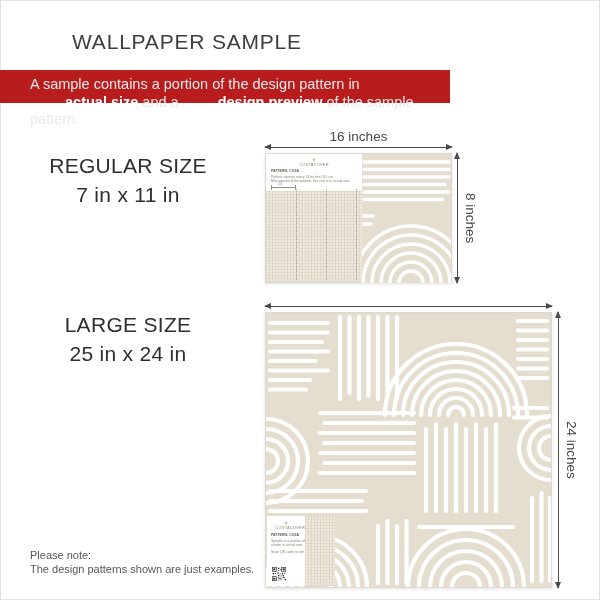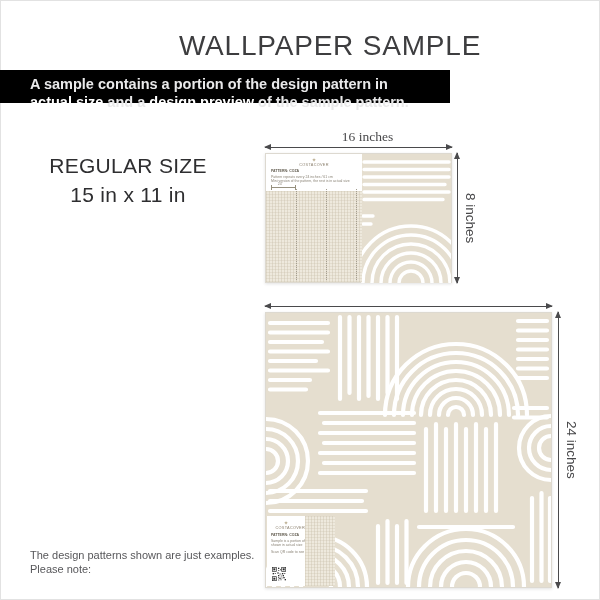--- a/index.html
+++ b/index.html
@@ -5,30 +5,29 @@
   html,body { margin:0; padding:0; background:#fff; }
   * { box-sizing:border-box; }
   .canvas {
     position:relative; width:600px; height:600px; background:#ffffff;
     font-family:"Liberation Sans", sans-serif; overflow:hidden;
     box-shadow: inset 0 0 0 1px #e2e2e2;
   }
 
   
   .page-title {
-    position:absolute; top:30px; left:60px; right:0; text-align:center;
-    font-size:28px; letter-spacing:.8px; color:#3d3d3f; font-weight:500;
+    position:absolute; top:30px; left:72px; right:0; text-align:left;
+    font-size:21px; letter-spacing:.8px; color:#3d3d3f; font-weight:500;
   }
   .banner {
     position:absolute; top:70px; left:0; width:450px; height:33px;
-    background:#000000; color:#e9e9ea; font-size:14.5px; line-height:17.5px;
+    background:#b91c1c; color:#e9e9ea; font-size:14.5px; line-height:17.5px;
     padding:6px 0 0 30px;
-    font-weight:bold;
-  }
-  .banner b { color:#ffffff; }
+  }
+  .banner b { color:#ffffff;margin-left:35px; }
 
   
   .size-label {
     position:absolute; right:357px; width:230px; text-align:center;
     color:#2e2e30; font-size:21px; line-height:29px; letter-spacing:.3px;
   }
 
   
   .dim-h-label { position:absolute; text-align:center; font-size:13.5px; color:#48484a; }
   .dim-v-label { position:absolute; writing-mode:vertical-rl; text-align:center; font-size:13.5px; color:#48484a; }
@@ -86,24 +85,24 @@
 
   <div class="page-title">WALLPAPER SAMPLE</div>
 
   <div class="banner">
     <div><span>A sample contains a portion of the design pattern in</span></div>
     <div><b>actual size</b><span> and a </span><b>design preview</b><span> of the sample pattern.</span></div>
   </div>
 
   <div class="size-label" style="top:151px;">
     <div>REGULAR SIZE</div>
-    <div>15 in x 11 in</div>
-  </div>
-
-  <div class="dim-h-label" style="left:274px; width:187px; top:129px;font-family:Liberation Serif, serif;">16 inches</div>
+    <div>7 in x 11 in</div>
+  </div>
+
+  <div class="dim-h-label" style="left:265px; width:187px; top:129px;">16 inches</div>
   <div class="arrow-h" style="left:265px; width:187px; top:147px;"></div>
   <div class="arrow-v" style="left:457px; top:153px; height:130px;"></div>
   <div class="dim-v-label" style="left:463px; top:153px; height:130px;">8 inches</div>
 
   <div class="sample-card" style="left:265px; top:153px; width:187px; height:130px;">
 
     <svg class="pattern-svg" style="right:0; top:0;" width="90" height="129" viewBox="0 0 90 129">
       <rect width="90" height="129" fill="#e5decf"></rect>
       <g stroke="#ffffff" stroke-width="3.4" fill="none" stroke-linecap="round">
         <path d="M3 8 H88 M3 15.5 H88 M3 23 H88 M3 30.5 H84 M3 38 H88 M3 45.5 H82"></path>
@@ -126,20 +125,24 @@
       <div class="tiny-l" style="left:8px; top:28px; width:25px; text-align:center;">24"</div>
     </div>
     <div class="rc-marker"></div>
 
     <div class="rc-preview linen"></div>
     <div class="rc-dash" style="left:30px;"></div>
     <div class="rc-dash" style="left:60px;"></div>
     <div class="rc-dash" style="left:90px;"></div>
   </div>
 
+  <div class="size-label" style="top:310px;">
+    <div>LARGE SIZE</div>
+    <div>25 in x 24 in</div>
+  </div>
 
   <div class="dim-h-label" style="left:265px; width:287px; top:288px;margin-top:47px;">25 inches</div>
   <div class="arrow-h" style="left:265px; width:287px; top:306px;"></div>
   <div class="arrow-v" style="left:558px; top:312px; height:276px;"></div>
   <div class="dim-v-label" style="left:564px; top:312px; height:276px;">24 inches</div>
 
   <div class="sample-card" style="left:265px; top:312px; width:287px; height:276px;">
 
     <svg class="pattern-svg" style="left:0; top:0;" width="285" height="274" viewBox="0 0 285 274">
       <rect width="285" height="274" fill="#e5decf"></rect>
@@ -234,17 +237,17 @@
             <rect x="13" y="18" width="1" height="2"></rect>
             <rect x="17" y="15" width="2" height="2"></rect>
           <rect x="19" y="18" width="2" height="2"></rect>
         </g>
       </svg>
     </div>
     <div class="lc-swatch linen"></div>
   </div>
 
   <div class="note">
+    <div>Please note:</div>
     <div>The design patterns shown are just examples.</div>
-    <div>Please note:</div>
   </div>
 
 </div>
 
 </body></html>

